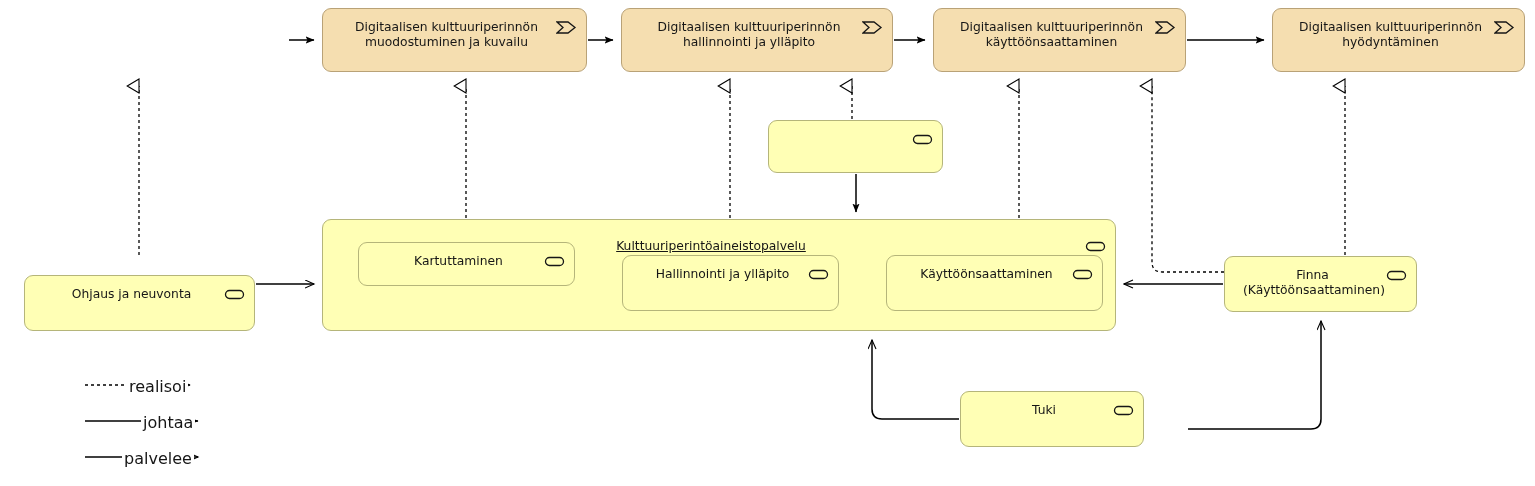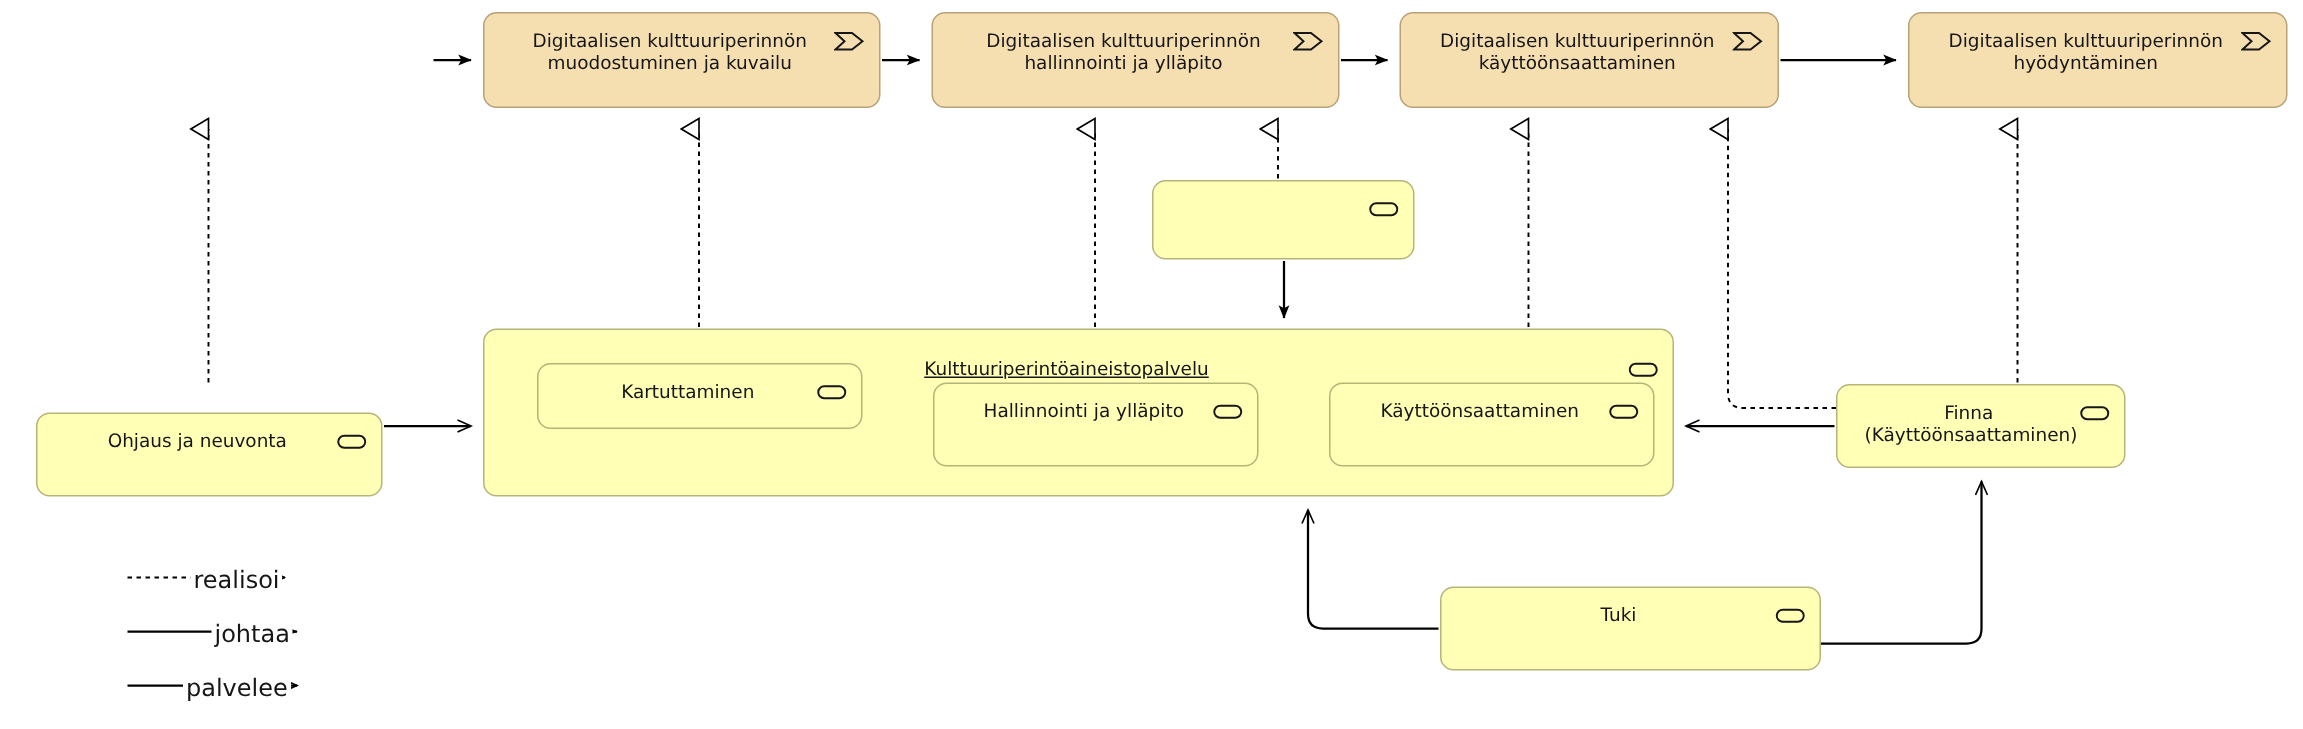--- a/index.html
+++ b/index.html
@@ -214,21 +214,21 @@
   </div>
 
   <div class="node service" style="left:1224px;top:256px;width:193px;height:56px;">
     <div class="label">Finna
 (Käyttöönsaattaminen)</div>
     <svg class="badge" viewBox="0 0 21 15">
       <rect x="1.5" y="3.5" width="18" height="8" rx="4" ry="4" fill="none" stroke="#161616" stroke-width="1.3"></rect>
     </svg>
   </div>
 
-  <div class="node service" style="left:960px;top:391px;width:254px;height:56px;">
+  <div class="node service" style="left:960px;top:391px;width:184px;height:56px;">
     <div class="label">Tuki</div>
     <svg class="badge" viewBox="0 0 21 15">
       <rect x="1.5" y="3.5" width="18" height="8" rx="4" ry="4" fill="none" stroke="#161616" stroke-width="1.3"></rect>
     </svg>
   </div>
 
   <div class="legend">
     <div class="legend-text" style="left:127px;top:377px;">realisoi</div>
     <div class="legend-text" style="left:141px;top:413px;">johtaa</div>
     <div class="legend-text" style="left:122px;top:449px;">palvelee</div>

